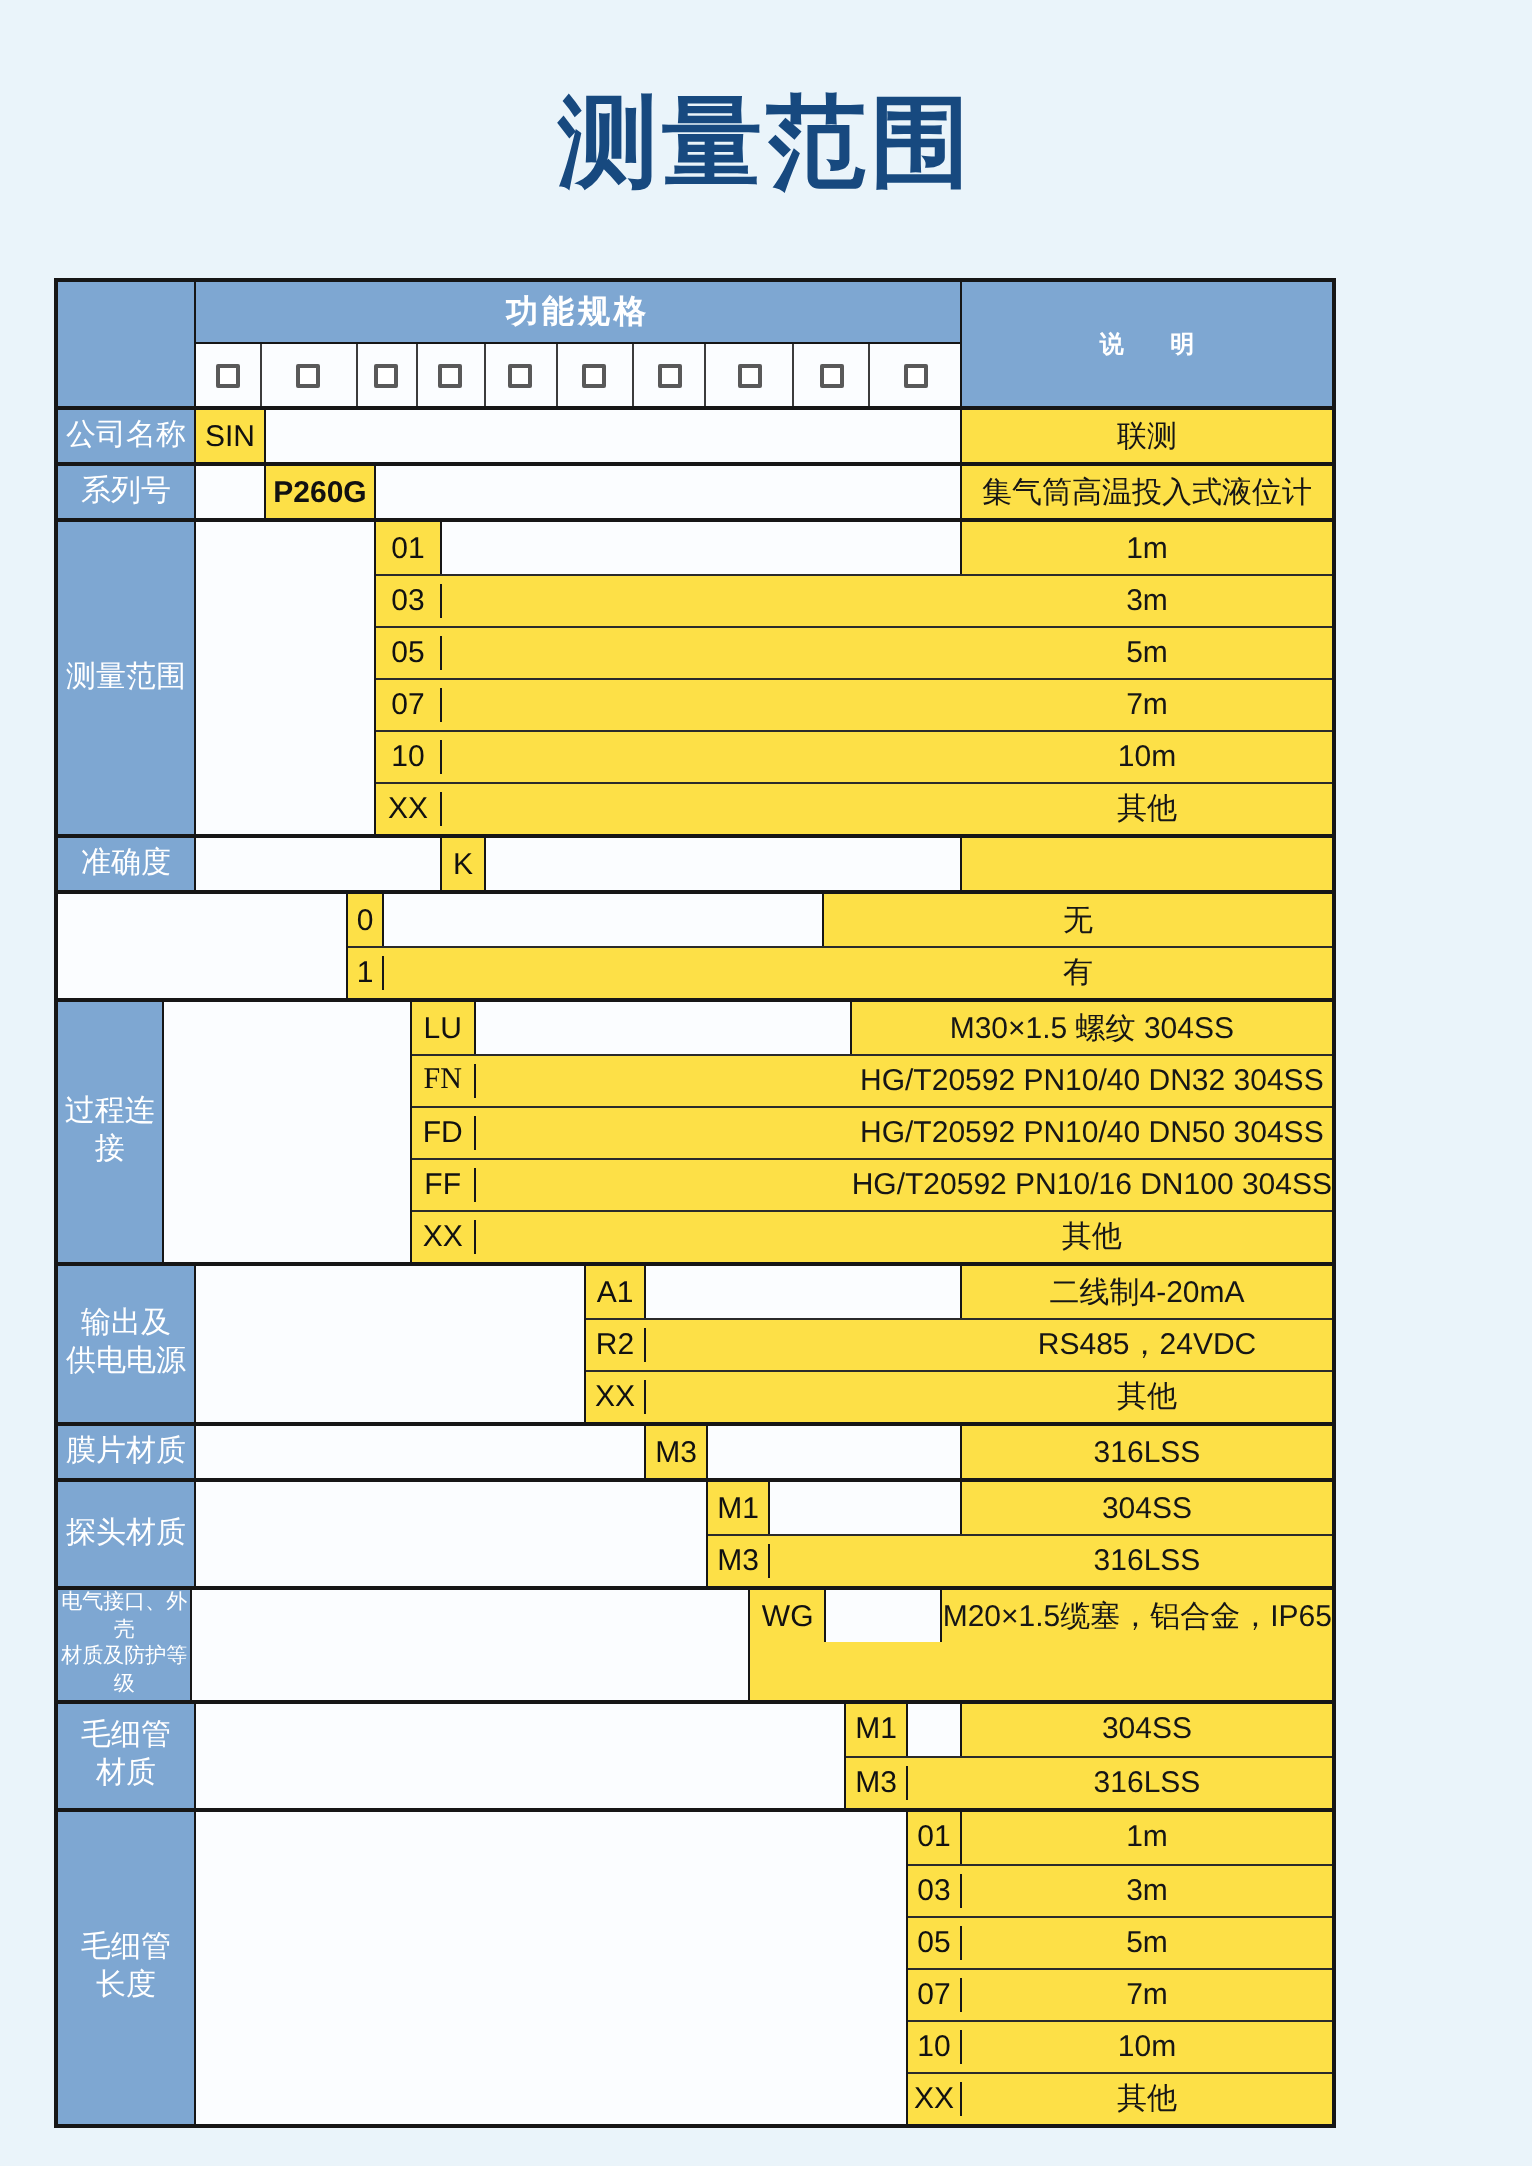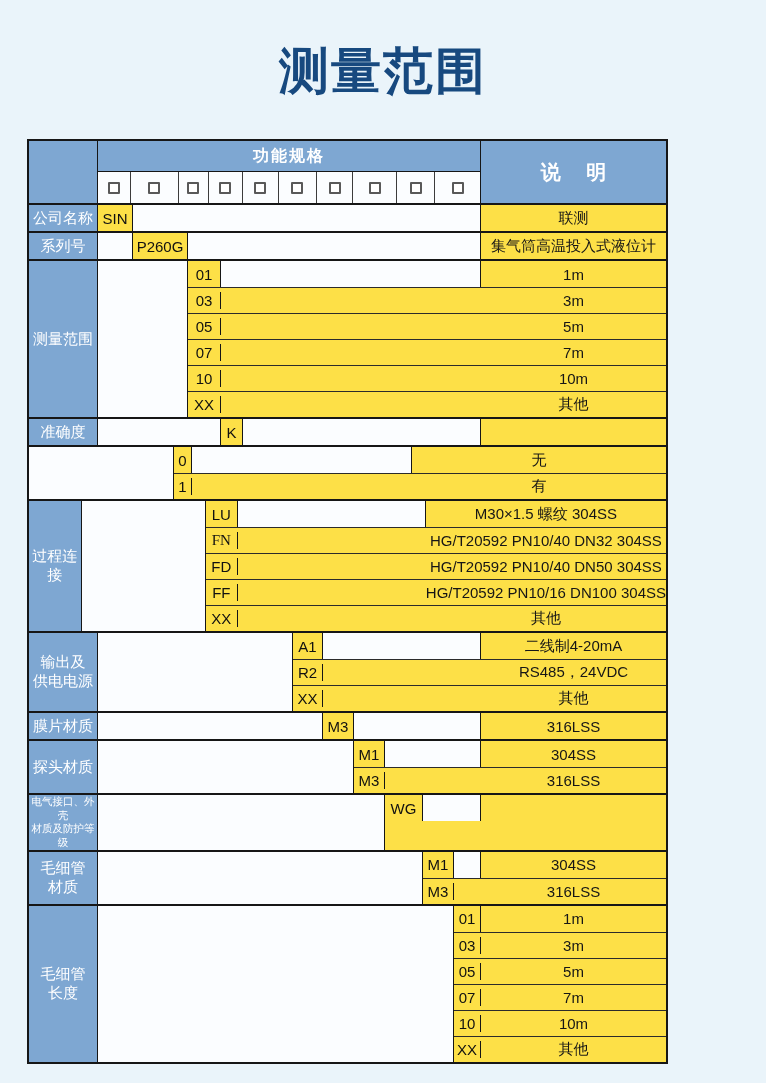--- a/index.html
+++ b/index.html
@@ -33,21 +33,21 @@
   .hdr-title{
     height:31px;background:#7ea7d2;border-bottom:1px solid #161616;
     color:#fff;font-size:16px;font-weight:bold;
     display:flex;align-items:center;justify-content:center;letter-spacing:2px;
   }
   .hdr-checks{height:31px;display:flex;background:#fbfdff;}
   .chk-cell{display:flex;align-items:center;justify-content:center;border-right:1px solid #3c3c3c;}
   .chk-cell:last-child{border-right:none;}
   .chk-box{width:12px;height:12px;border:2px solid #595959;background:#fff;border-radius:1px;}
   .hdr-desc{
-    flex:1;background:#7ea7d2;color:#fff;font-size:20px;font-weight:bold;
+    flex:1;background:#7ea7d2;color:#fff;font-size:12px;font-weight:bold;
     display:flex;align-items:center;justify-content:center;letter-spacing:10px;text-indent:10px;
   }
   
   .group{display:flex;}
   .group + .group{border-top:2px solid #161616;}
   .g-label{
     width:69px;background:#7ea7d2;border-right:1px solid #161616;
     color:#fff;font-size:15px;line-height:1.25;
     display:flex;align-items:center;justify-content:center;text-align:center;
     white-space:pre-line;
@@ -122,21 +122,21 @@
             <div class="g-fill" style="width: 348px;"></div>
             <div class="g-desc">联测</div>
           </div>
         </div>
       </div>
       <div class="group">
         <div class="g-label">系列号</div>
         <div class="g-spacer" style="width: 35px;"></div>
         <div class="g-body">
           <div class="g-row">
-            <div class="g-code" style="width: 55px;">P260G</div>
+            <div class="g-code" style="width: 55px; font-weight: bold;">P260G</div>
             <div class="g-fill" style="width: 293px;"></div>
             <div class="g-desc">集气筒高温投入式液位计</div>
           </div>
         </div>
       </div>
       <div class="group">
         <div class="g-label">测量范围</div>
         <div class="g-spacer" style="width: 90px;"></div>
         <div class="g-body">
           <div class="g-row">
@@ -277,20 +277,21 @@
         </div>
       </div>
       <div class="group">
         <div class="g-label small">电气接口、外壳
 材质及防护等级</div>
         <div class="g-spacer" style="width: 287px;"></div>
         <div class="g-body">
           <div class="g-row">
             <div class="g-code" style="width: 38px;">WG</div>
             <div class="g-fill" style="width: 58px;"></div>
+            <div class="g-desc">M20×1.5缆塞，铝合金，IP65</div>
           </div>
         </div>
       </div>
       <div class="group">
         <div class="g-label">毛细管
 材质</div>
         <div class="g-spacer" style="width: 325px;"></div>
         <div class="g-body">
           <div class="g-row">
             <div class="g-code" style="width: 31px;">M1</div>

